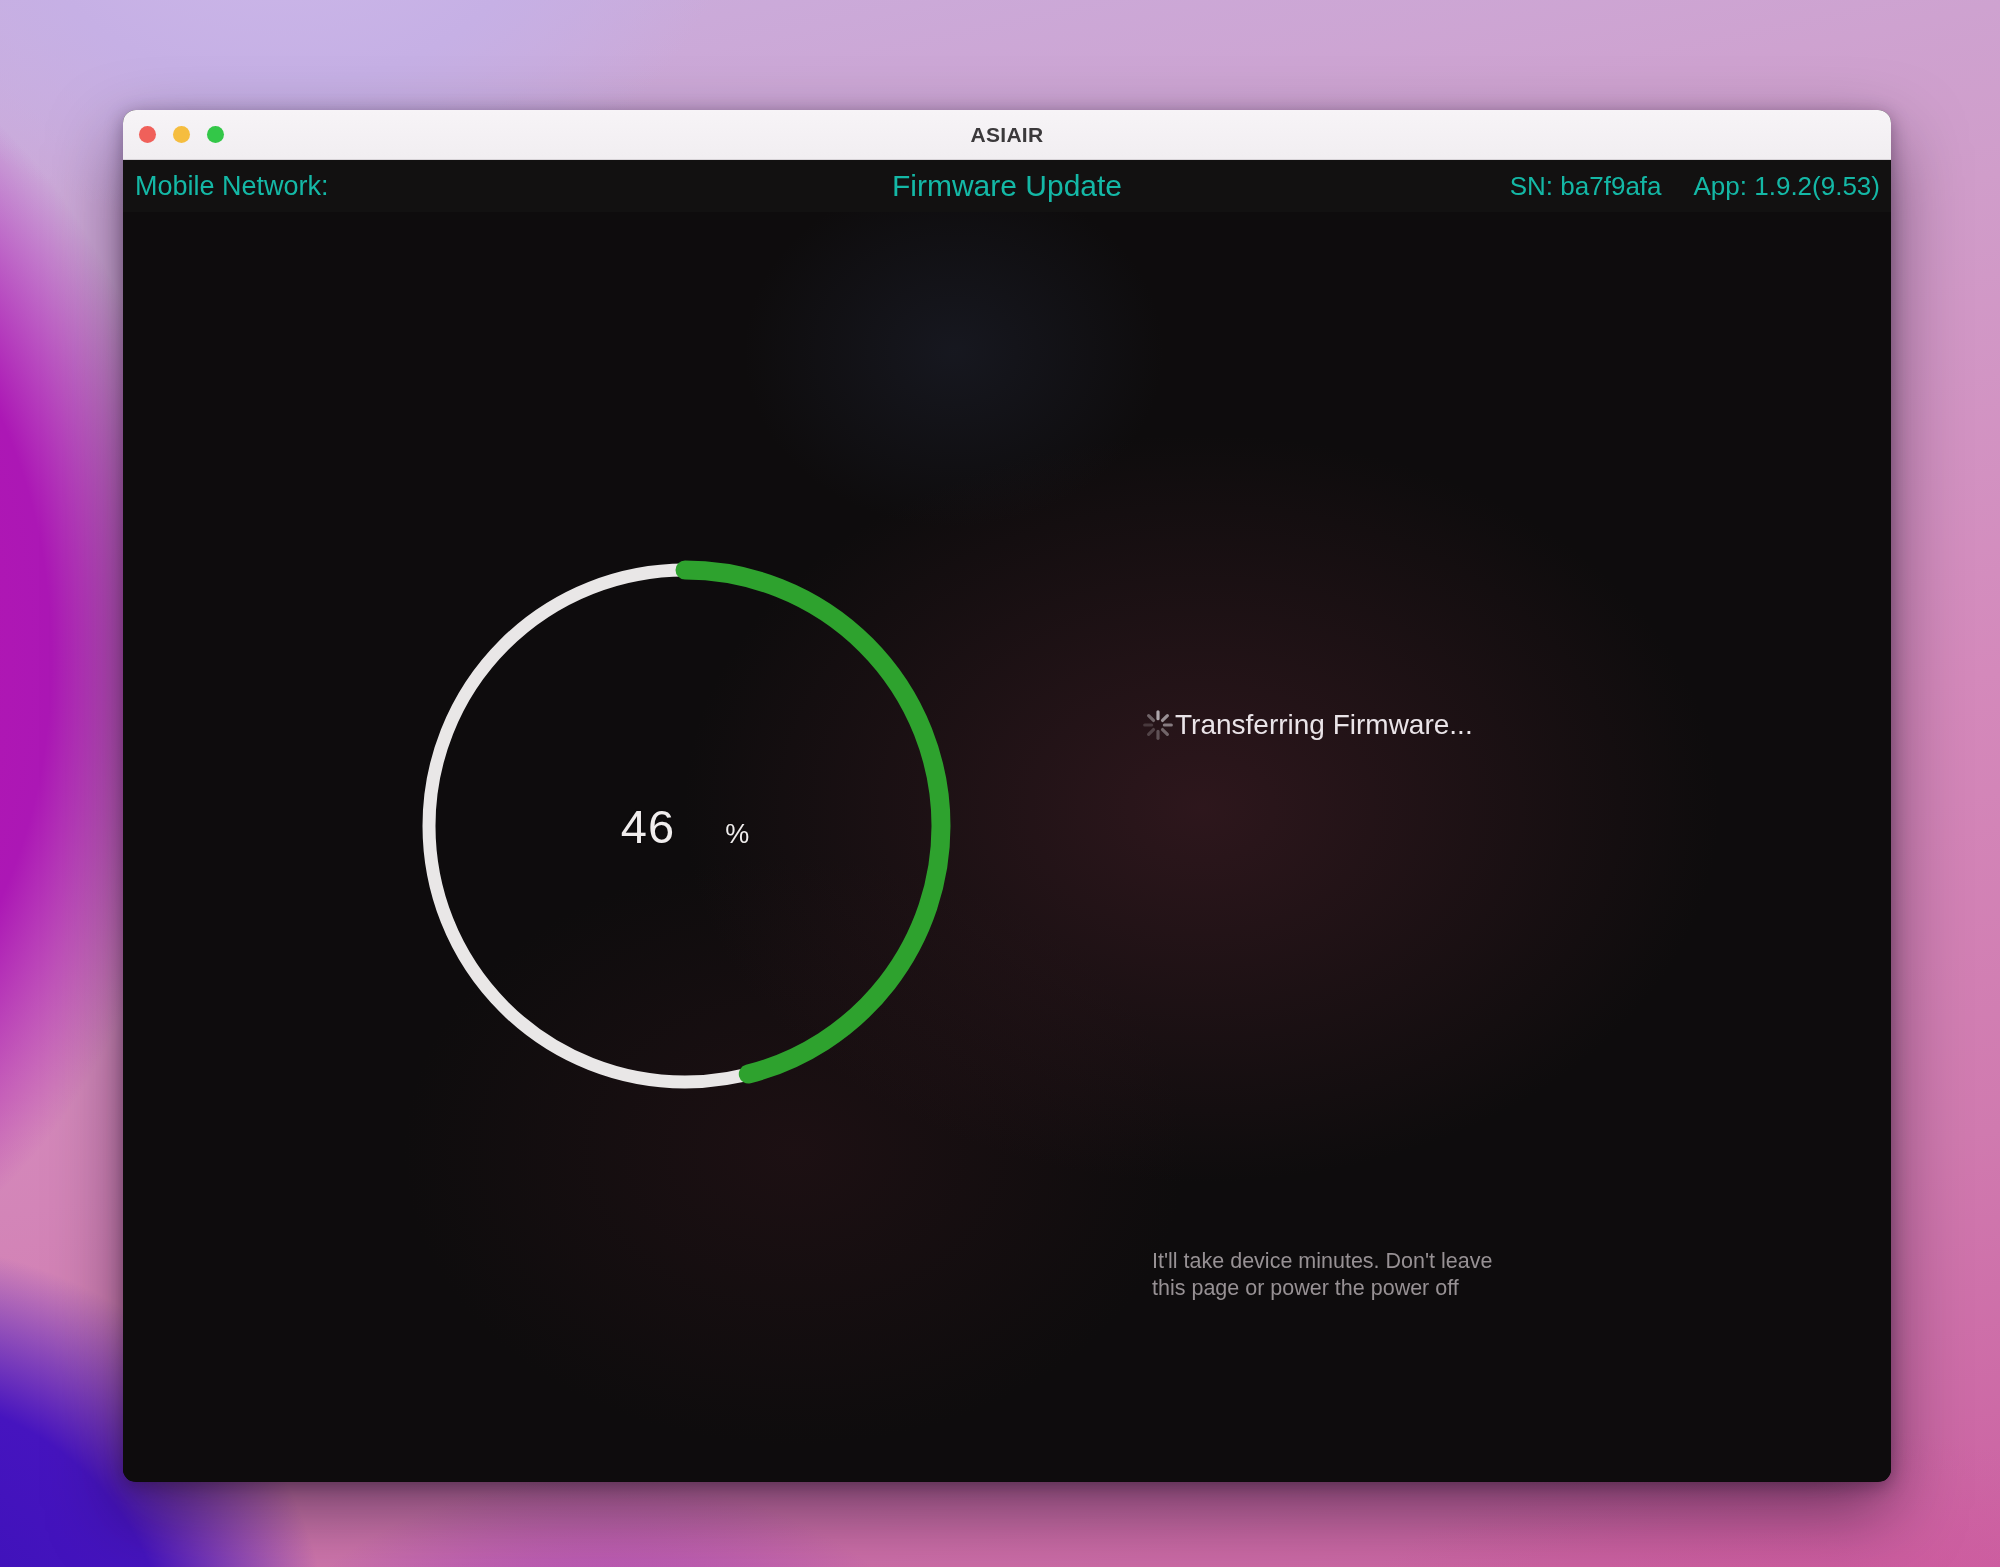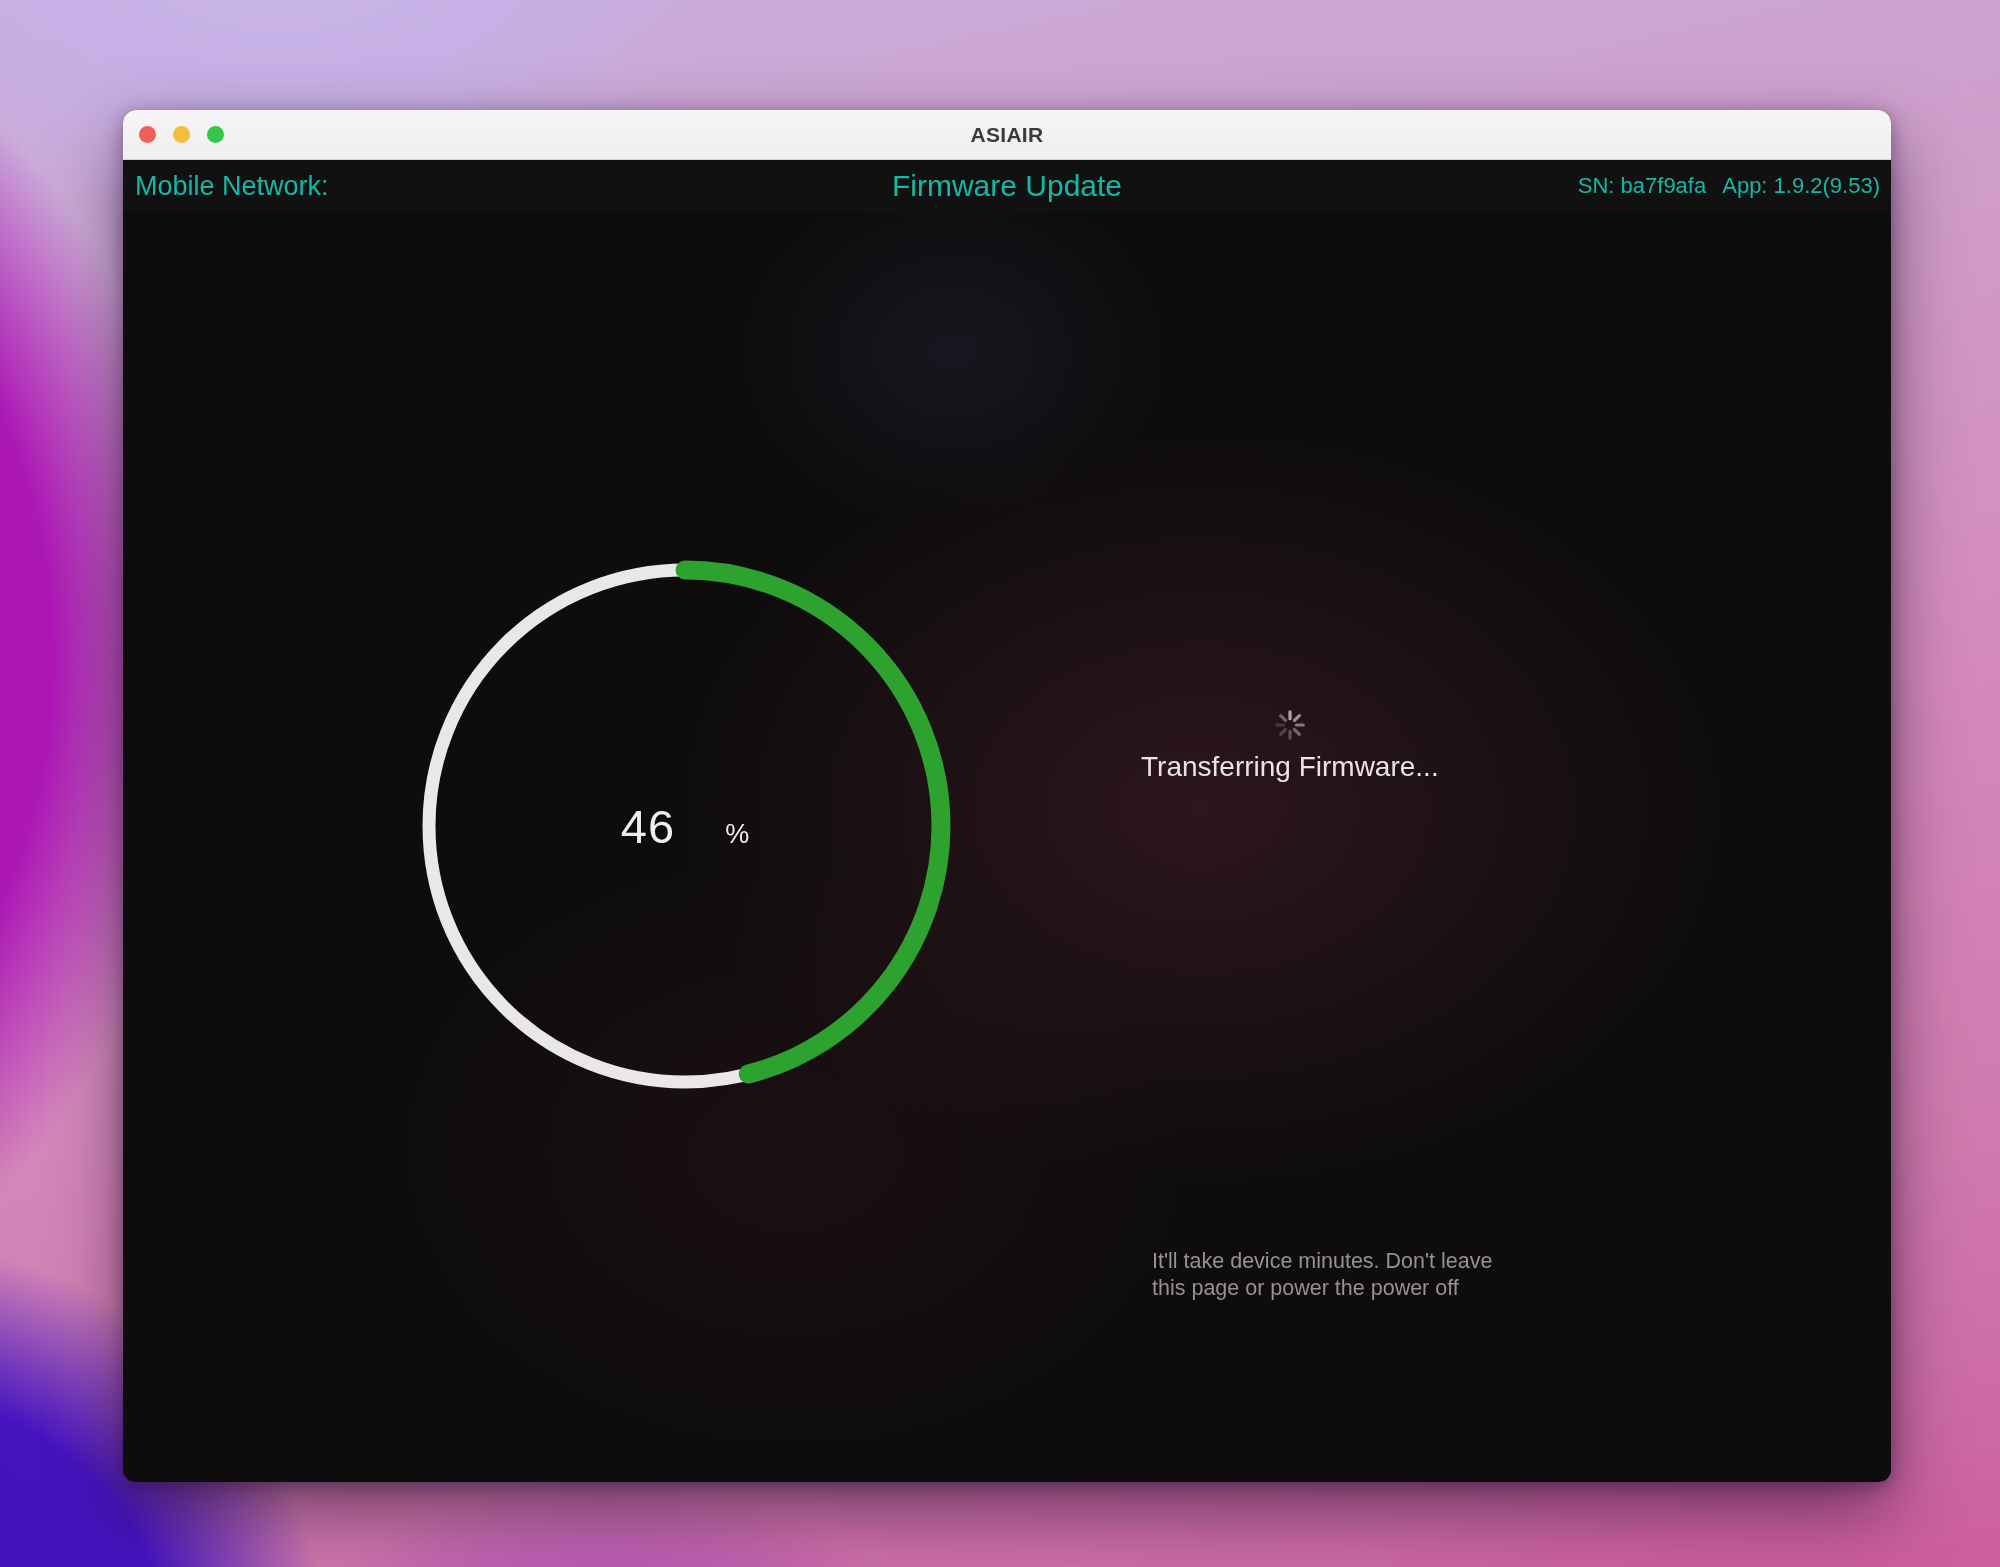--- a/index.html
+++ b/index.html
@@ -50,22 +50,22 @@
     display: flex; align-items: center;
     color: #14b8a6;
     position: relative;
   }
   .hdr-left { position: absolute; left: 12px; font-size: 27px; }
   .hdr-center {
     position: absolute; left: 50%; transform: translateX(-50%);
     font-size: 30px; font-weight: 500;
   }
   .hdr-right {
-    position: absolute; right: 11px; font-size: 22px;
-    display: flex; gap: 16px; justify-content: center;
+    position: absolute; right: 11px; font-size: 26px;
+    display: flex; gap: 32px; justify-content: center;
   }
 
   
   .content {
     position: relative;
     height: 1269px;
     background:
       radial-gradient(ellipse 120% 130% at 50% 45%, rgba(0,0,0,0) 55%, rgba(0,0,0,0.38) 100%),
       radial-gradient(ellipse 300px 250px at 47% 11%, rgba(42,50,74,0.30) 0%, rgba(42,50,74,0) 70%),
       radial-gradient(ellipse 720px 520px at 61% 47%, rgba(74,32,42,0.52) 0%, rgba(74,32,42,0) 72%),
@@ -82,21 +82,21 @@
     transform: translate(-50%, -50%);
     color: #f0eded; display: flex; align-items: baseline;
     text-shadow: 0 0 2px rgba(0,0,0,0.4);
     gap: 48px;
   }
   .percent-value { font-size: 47px; font-weight: 400; letter-spacing: 1px; }
   .percent-unit  { font-size: 27px; margin-left: 2px; }
 
   .status-row {
     position: absolute; left: 1018px; top: 496px;
-    display: flex; align-items: center; gap: 9px; flex-direction: column;
+    display: flex; align-items: center; 
   }
   .spinner { width: 34px; height: 34px; }
   .status-text { color: #eae4e8; font-size: 28px; }
 
   .note {
     position: absolute; left: 1029px; top: 1036px;
     color: #979194; font-size: 21.5px; line-height: 27px;
   }
 </style>
 </head>

